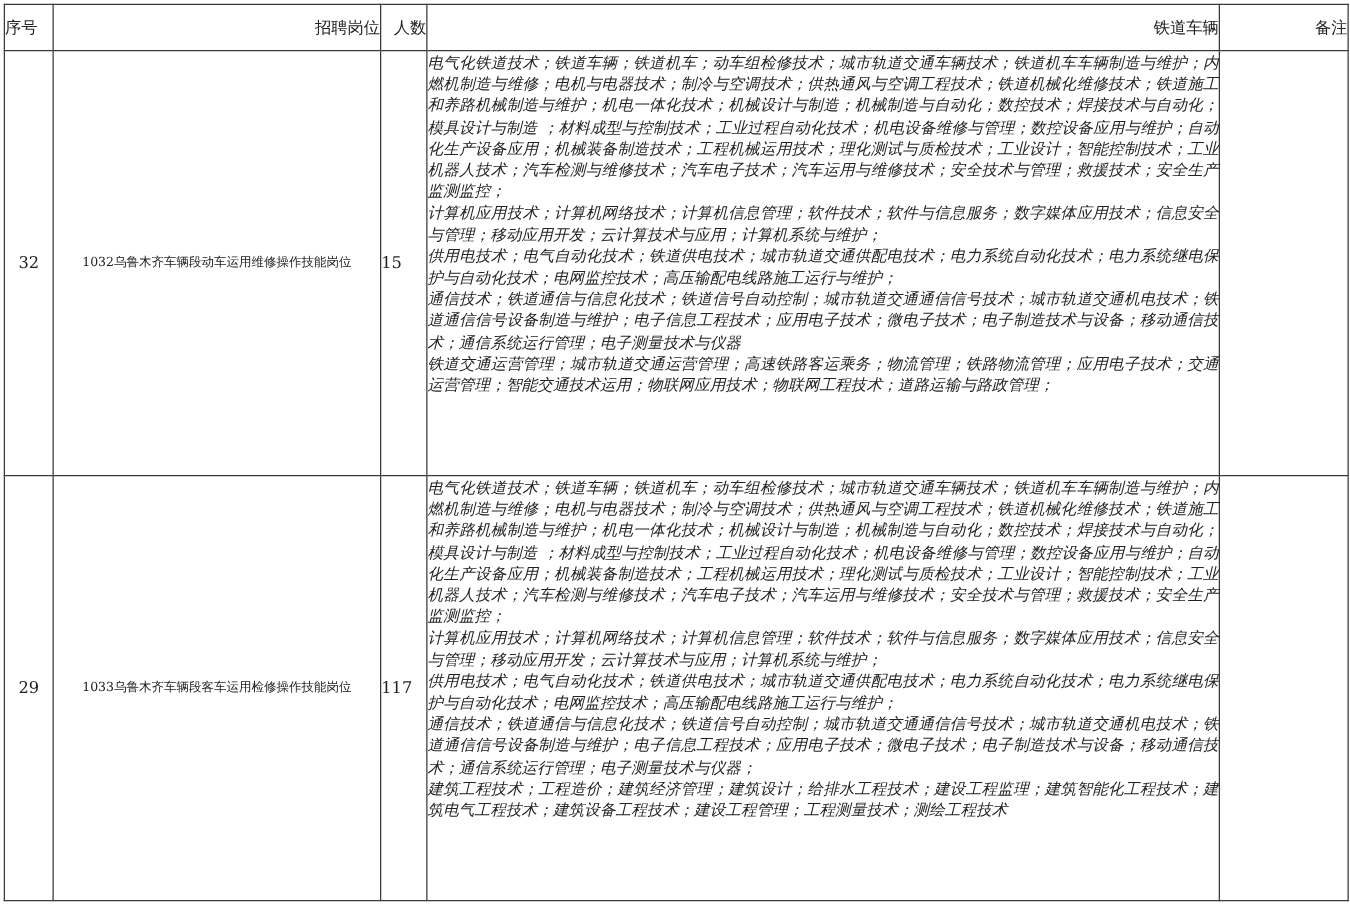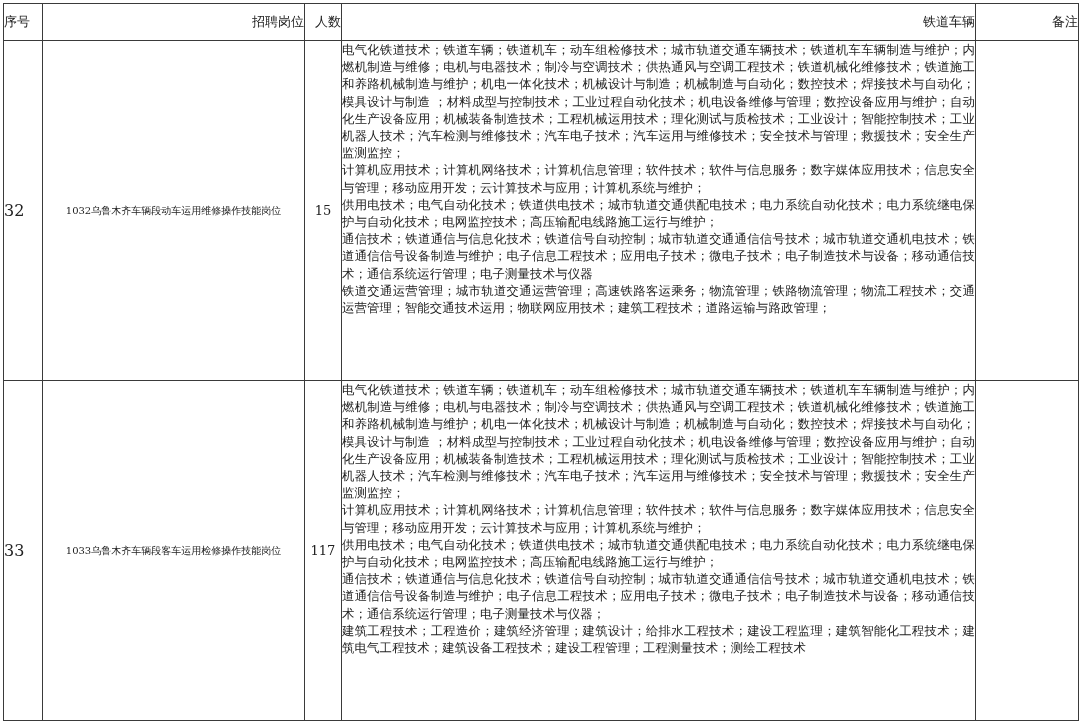--- a/index.html
+++ b/index.html
@@ -15,27 +15,27 @@
     border: 1.5px solid #3a3a3a;
     padding: 0;
     margin-left: 24px;
   }
   th {
     height: 36px; font-weight: normal;
     font-family: "DejaVu Sans", "Liberation Sans", sans-serif;
     font-size: 13px; text-align: right; color: #222;
   }
   th.c-no { text-align: left; padding-left: 2px; }
-  td.c-no { font-size: 16px; }
+  td.c-no { text-align: center; font-size: 13px; }
   td.c-pos { font-size: 10px; line-height: 19px; padding: 0 2px 0 3px; text-align: center; }
-  td.c-cnt { text-align: center; font-size: 13px; }
+  td.c-cnt { font-size: 13px; }
   td.c-req { vertical-align: top; padding: 32px 3px 0 3px; font-size: 12.4px; line-height: 17.2px; text-align: justify; letter-spacing: 0.15px; }
   td.c-note { }
   tr.row { height: 340px; }
-  .req-block { display: block; }
+  .req-block { display: block; font-style: italic; }
 </style>
 </head>
 <body>
 
 <table class="recruit">
   <colgroup>
     <col style="width:39px">
     <col style="width:262px">
     <col style="width:37px">
     <col style="width:634px">
@@ -53,26 +53,26 @@
   <tbody>
     <tr class="row">
       <td class="c-no">32</td>
       <td class="c-pos">1032乌鲁木齐车辆段动车运用维修操作技能岗位</td>
       <td class="c-cnt">15</td>
       <td class="c-req">
         <span class="req-block">电气化铁道技术；铁道车辆；铁道机车；动车组检修技术；城市轨道交通车辆技术；铁道机车车辆制造与维护；内燃机制造与维修；电机与电器技术；制冷与空调技术；供热通风与空调工程技术；铁道机械化维修技术；铁道施工和养路机械制造与维护；机电一体化技术；机械设计与制造；机械制造与自动化；数控技术；焊接技术与自动化；模具设计与制造 ；材料成型与控制技术；工业过程自动化技术；机电设备维修与管理；数控设备应用与维护；自动化生产设备应用；机械装备制造技术；工程机械运用技术；理化测试与质检技术；工业设计；智能控制技术；工业机器人技术；汽车检测与维修技术；汽车电子技术；汽车运用与维修技术；安全技术与管理；救援技术；安全生产监测监控；</span>
         <span class="req-block">计算机应用技术；计算机网络技术；计算机信息管理；软件技术；软件与信息服务；数字媒体应用技术；信息安全与管理；移动应用开发；云计算技术与应用；计算机系统与维护；</span>
         <span class="req-block">供用电技术；电气自动化技术；铁道供电技术；城市轨道交通供配电技术；电力系统自动化技术；电力系统继电保护与自动化技术；电网监控技术；高压输配电线路施工运行与维护；</span>
         <span class="req-block">通信技术；铁道通信与信息化技术；铁道信号自动控制；城市轨道交通通信信号技术；城市轨道交通机电技术；铁道通信信号设备制造与维护；电子信息工程技术；应用电子技术；微电子技术；电子制造技术与设备；移动通信技术；通信系统运行管理；电子测量技术与仪器</span>
-        <span class="req-block">铁道交通运营管理；城市轨道交通运营管理；高速铁路客运乘务；物流管理；铁路物流管理；物流工程技术；交通运营管理；智能交通技术运用；物联网应用技术；建筑工程技术；道路运输与路政管理；</span>
+        <span class="req-block">铁道交通运营管理；城市轨道交通运营管理；高速铁路客运乘务；物流管理；铁路物流管理；应用电子技术；交通运营管理；智能交通技术运用；物联网应用技术；物联网工程技术；道路运输与路政管理；</span>
       </td>
       <td class="c-note"></td>
     </tr>
     <tr class="row">
-      <td class="c-no">33</td>
+      <td class="c-no">29</td>
       <td class="c-pos">1033乌鲁木齐车辆段客车运用检修操作技能岗位</td>
       <td class="c-cnt">117</td>
       <td class="c-req">
         <span class="req-block">电气化铁道技术；铁道车辆；铁道机车；动车组检修技术；城市轨道交通车辆技术；铁道机车车辆制造与维护；内燃机制造与维修；电机与电器技术；制冷与空调技术；供热通风与空调工程技术；铁道机械化维修技术；铁道施工和养路机械制造与维护；机电一体化技术；机械设计与制造；机械制造与自动化；数控技术；焊接技术与自动化；模具设计与制造 ；材料成型与控制技术；工业过程自动化技术；机电设备维修与管理；数控设备应用与维护；自动化生产设备应用；机械装备制造技术；工程机械运用技术；理化测试与质检技术；工业设计；智能控制技术；工业机器人技术；汽车检测与维修技术；汽车电子技术；汽车运用与维修技术；安全技术与管理；救援技术；安全生产监测监控；</span>
         <span class="req-block">计算机应用技术；计算机网络技术；计算机信息管理；软件技术；软件与信息服务；数字媒体应用技术；信息安全与管理；移动应用开发；云计算技术与应用；计算机系统与维护；</span>
         <span class="req-block">供用电技术；电气自动化技术；铁道供电技术；城市轨道交通供配电技术；电力系统自动化技术；电力系统继电保护与自动化技术；电网监控技术；高压输配电线路施工运行与维护；</span>
         <span class="req-block">通信技术；铁道通信与信息化技术；铁道信号自动控制；城市轨道交通通信信号技术；城市轨道交通机电技术；铁道通信信号设备制造与维护；电子信息工程技术；应用电子技术；微电子技术；电子制造技术与设备；移动通信技术；通信系统运行管理；电子测量技术与仪器；</span>
         <span class="req-block">建筑工程技术；工程造价；建筑经济管理；建筑设计；给排水工程技术；建设工程监理；建筑智能化工程技术；建筑电气工程技术；建筑设备工程技术；建设工程管理；工程测量技术；测绘工程技术</span>
       </td>
       <td class="c-note"></td>

